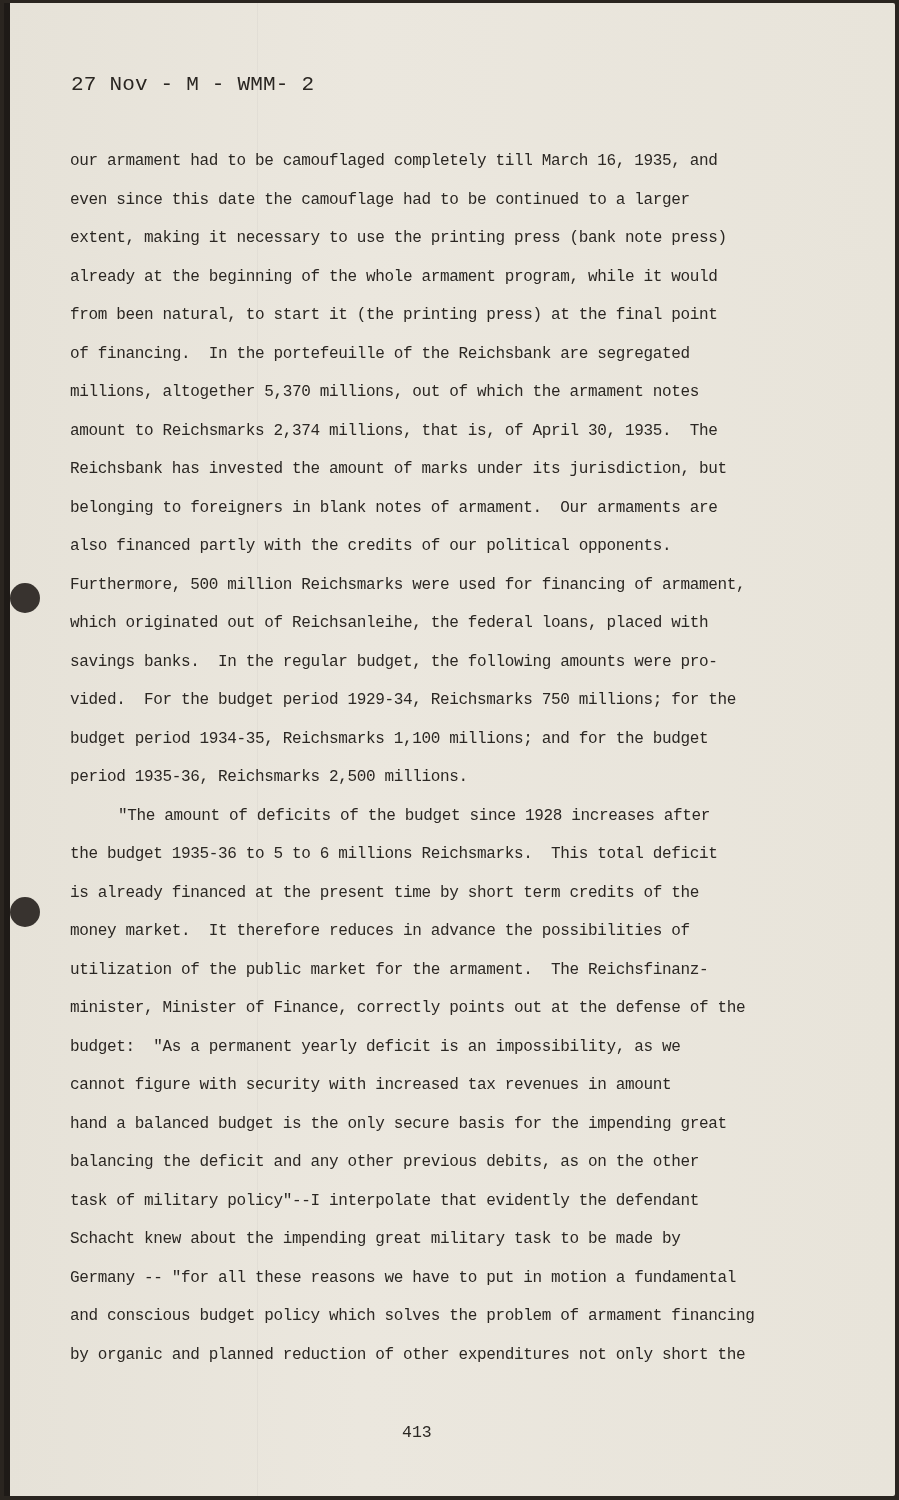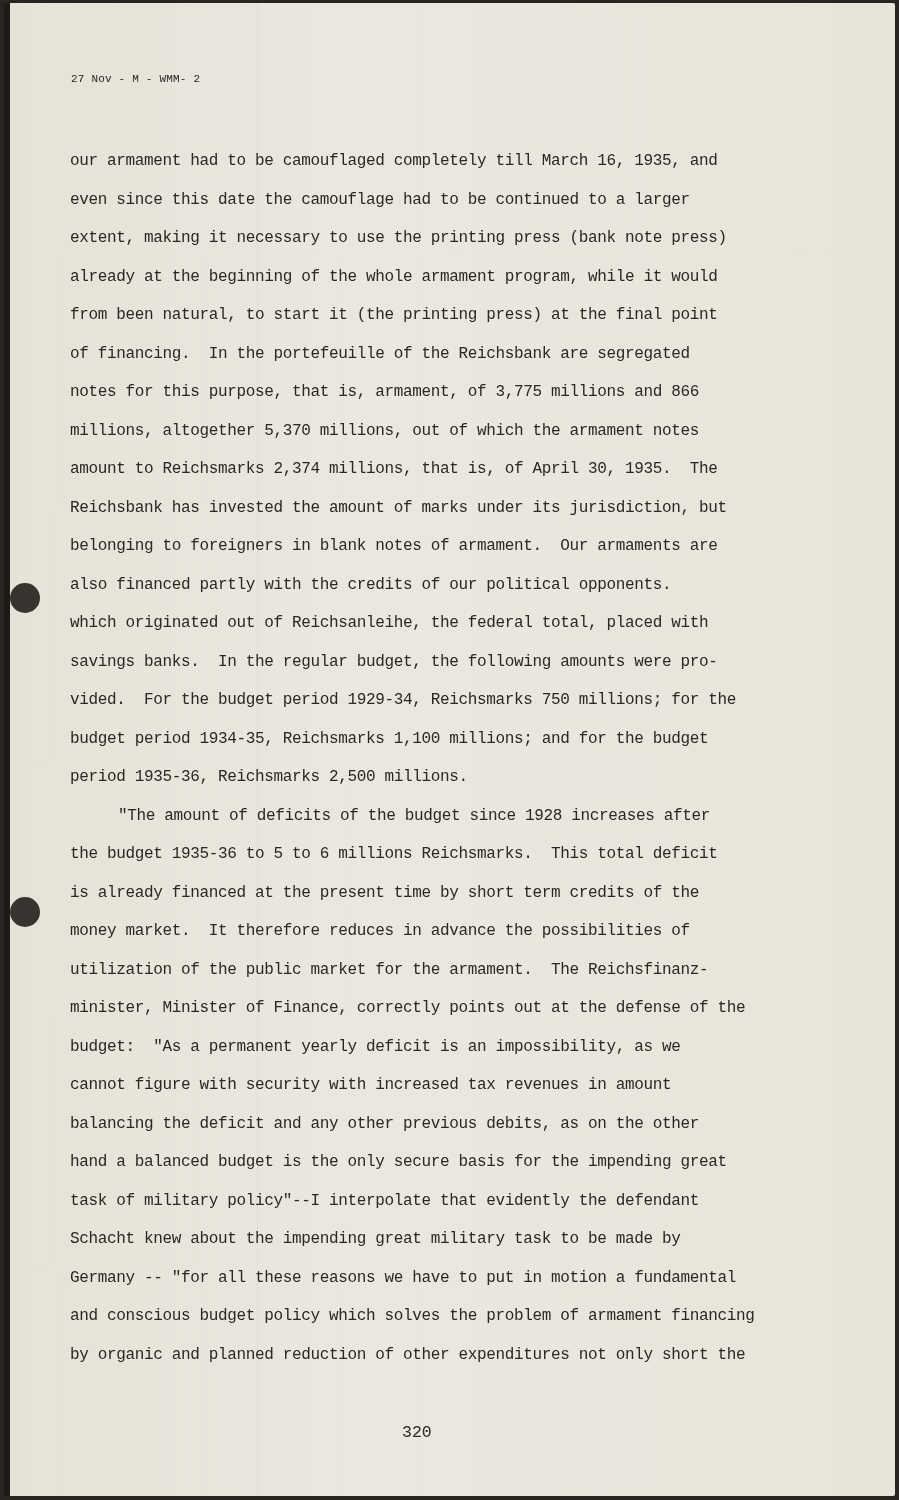--- a/index.html
+++ b/index.html
@@ -31,21 +31,21 @@
     .hole-1 { top: 580px; }
     .hole-2 { top: 894px; }
     .spine {
       position: absolute; left: 0; top: 0; width: 6px; height: 100%;
       background: #1e1a17;
     }
     .header {
       position: absolute;
       left: 67px; top: 70px;
       font-family: "Liberation Mono", "DejaVu Sans Mono", monospace;
-      font-size: 11px;
+      font-size: 21px;
       color: #2a2622;
       letter-spacing: 0.2px;
     }
     .body-text {
       position: absolute;
       left: 66px; top: 145px;
       width: 740px;
       font-family: "Liberation Mono", "DejaVu Sans Mono", monospace;
       font-size: 16px;
       color: #2b2723;
@@ -77,43 +77,43 @@
   <div class="header">27 Nov - M - WMM- 2</div>
 
   <div class="body-text">
     <div id="para-container">
         <div class="line">our armament had to be camouflaged completely till March 16, 1935, and</div>
         <div class="line">even since this date the camouflage had to be continued to a larger</div>
         <div class="line">extent, making it necessary to use the printing press (bank note press)</div>
         <div class="line">already at the beginning of the whole armament program, while it would</div>
         <div class="line">from been natural, to start it (the printing press) at the final point</div>
         <div class="line">of financing.  In the portefeuille of the Reichsbank are segregated</div>
-        <div class="line">notes for this purpose, that is, armament, of 3,775 millions and 866</div>
         <div class="line">millions, altogether 5,370 millions, out of which the armament notes</div>
         <div class="line">amount to Reichsmarks 2,374 millions, that is, of April 30, 1935.  The</div>
         <div class="line">Reichsbank has invested the amount of marks under its jurisdiction, but</div>
         <div class="line">belonging to foreigners in blank notes of armament.  Our armaments are</div>
         <div class="line">also financed partly with the credits of our political opponents.</div>
-        <div class="line">which originated out of Reichsanleihe, the federal total, placed with</div>
+        <div class="line">Furthermore, 500 million Reichsmarks were used for financing of armament,</div>
+        <div class="line">which originated out of Reichsanleihe, the federal loans, placed with</div>
         <div class="line">savings banks.  In the regular budget, the following amounts were pro-</div>
         <div class="line">vided.  For the budget period 1929-34, Reichsmarks 750 millions; for the</div>
         <div class="line">budget period 1934-35, Reichsmarks 1,100 millions; and for the budget</div>
         <div class="line">period 1935-36, Reichsmarks 2,500 millions.</div>
         <div class="line indent">"The amount of deficits of the budget since 1928 increases after</div>
         <div class="line">the budget 1935-36 to 5 to 6 millions Reichsmarks.  This total deficit</div>
         <div class="line">is already financed at the present time by short term credits of the</div>
         <div class="line">money market.  It therefore reduces in advance the possibilities of</div>
         <div class="line">utilization of the public market for the armament.  The Reichsfinanz-</div>
         <div class="line">minister, Minister of Finance, correctly points out at the defense of the</div>
         <div class="line">budget:  "As a permanent yearly deficit is an impossibility, as we</div>
         <div class="line">cannot figure with security with increased tax revenues in amount</div>
+        <div class="line">hand a balanced budget is the only secure basis for the impending great</div>
         <div class="line">balancing the deficit and any other previous debits, as on the other</div>
-        <div class="line">hand a balanced budget is the only secure basis for the impending great</div>
         <div class="line">task of military policy"--I interpolate that evidently the defendant</div>
         <div class="line">Schacht knew about the impending great military task to be made by</div>
         <div class="line">Germany -- "for all these reasons we have to put in motion a fundamental</div>
         <div class="line">and conscious budget policy which solves the problem of armament financing</div>
         <div class="line">by organic and planned reduction of other expenditures not only short the</div>
       </div>
   </div>
 
-  <div class="page-number">320</div>
+  <div class="page-number">413</div>
 </div>
 
 </body></html>

